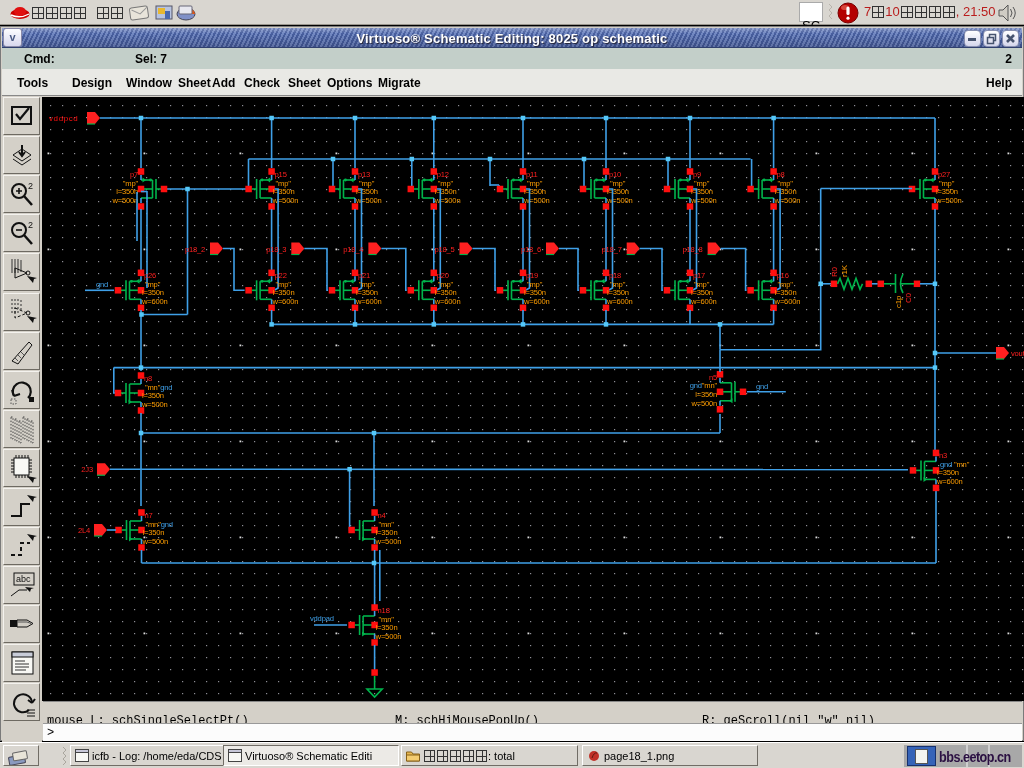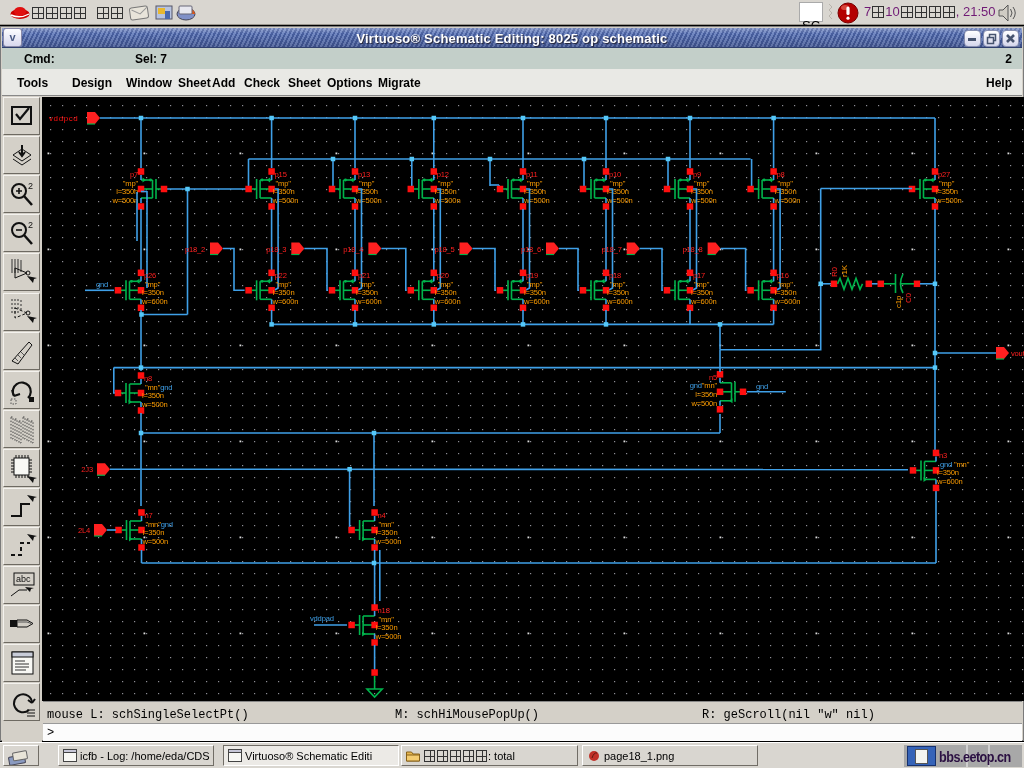--- a/index.html
+++ b/index.html
@@ -1,21 +1,21 @@
 <!DOCTYPE html>
 <html><head><meta charset="utf-8"><style>
 * { margin:0; padding:0; box-sizing:border-box; }
 html,body { width:1024px; height:768px; overflow:hidden; background:#000;
   font-family:"Liberation Sans", sans-serif; }
 .abs { position:absolute; }
 
 
 #panel { left:0; top:0; width:1024px; height:25px; background:#d9d6d0;
   border-bottom:1px solid #9a968e; }
-#panel .item { position:absolute; top:5px; font-size:13px; color:#701a75; }
+#panel .item { position:absolute; top:5px; font-size:13px; color:#b91c1c; }
 .cjk { display:inline-block; width:12px; height:12px; margin:0 1px;
   border:1px solid #333;
   background:
    linear-gradient(#333,#333) 0 5px/12px 1px no-repeat,
    linear-gradient(#333,#333) 5px 0/1px 12px no-repeat;
   vertical-align:-2px; }
 
 
 #win { left:0; top:26px; width:1024px; height:715px; background:#d4d0c8;
   border:1px solid #7a7a7a; }
@@ -51,21 +51,21 @@
 .tbtn svg { position:absolute; left:3px; top:2px; }
 
 
 #canvas { position:absolute; left:41px; top:70px; width:982px; height:604px;
   background:#000; }
 
 
 #status { position:absolute; left:42px; top:674px; right:1px; height:22px;
   background:#d4d0c8; border-top:1px solid #888; color:#000;
   font-family:"Liberation Mono",monospace; font-size:12px; }
-#status span { position:absolute; top:6px; }
+#status span { position:absolute; top:12px; }
 #prompt { position:absolute; left:42px; top:696px; right:1px; height:18px;
   background:#fcfcfc; border-top:1px solid #999;
   font-family:"Liberation Mono",monospace; font-size:12px; color:#000; }
 
 
 #taskbar { left:0; top:742px; width:1024px; height:26px; background:#d9d6d0;
   border-top:1px solid #fff; }
 .task { position:absolute; top:2px; height:21px; background:#d9d6d0;
   border:1px solid; border-color:#fff #716d66 #716d66 #fff;
   font-size:11px; color:#000; padding:4px 4px 0 21px; overflow:hidden;
@@ -893,21 +893,21 @@
 <div id="taskbar" class="abs">
   <div class="task" style="left:3px;width:36px;padding-left:3px">
     <svg width="26" height="16" viewBox="0 0 26 16">
       <rect x="2" y="6" width="16" height="8" rx="1" fill="#8a9ac0" stroke="#445" transform="rotate(-10 10 10)"></rect>
       <rect x="6" y="2" width="14" height="8" rx="1" fill="#e8e4d8" stroke="#666" transform="rotate(-10 12 6)"></rect>
     </svg>
   </div>
   <svg class="abs" style="left:60px;top:3px" width="10" height="20">
       <path d="M3 1 l3 3 l-3 3 l3 3 l-3 3 l3 3 l-3 3" stroke="#aaa69e" fill="none"></path>
     </svg>
-  <div class="task" style="left:58px;width:156px">
+  <div class="task" style="left:70px;width:156px">
     <svg class="ticon" viewBox="0 0 14 13">
         <rect x="0.5" y="0.5" width="13" height="12" fill="#f8f8f4" stroke="#444"></rect>
         <rect x="0.5" y="0.5" width="13" height="3" fill="#c8c8d8" stroke="#444"></rect>
       </svg>
     icfb - Log: /home/eda/CDS</div>
   <div class="task" style="left:401px;width:177px">
     <svg class="ticon" viewBox="0 0 14 13">
         <path d="M0.5 3 h5 l1.5 2 h6.5 v7 h-13 z" fill="#e8b850" stroke="#866018"></path>
         <path d="M0.5 6 h13 v6 h-13 z" fill="#f4cc70" stroke="#866018"></path>
       </svg>

